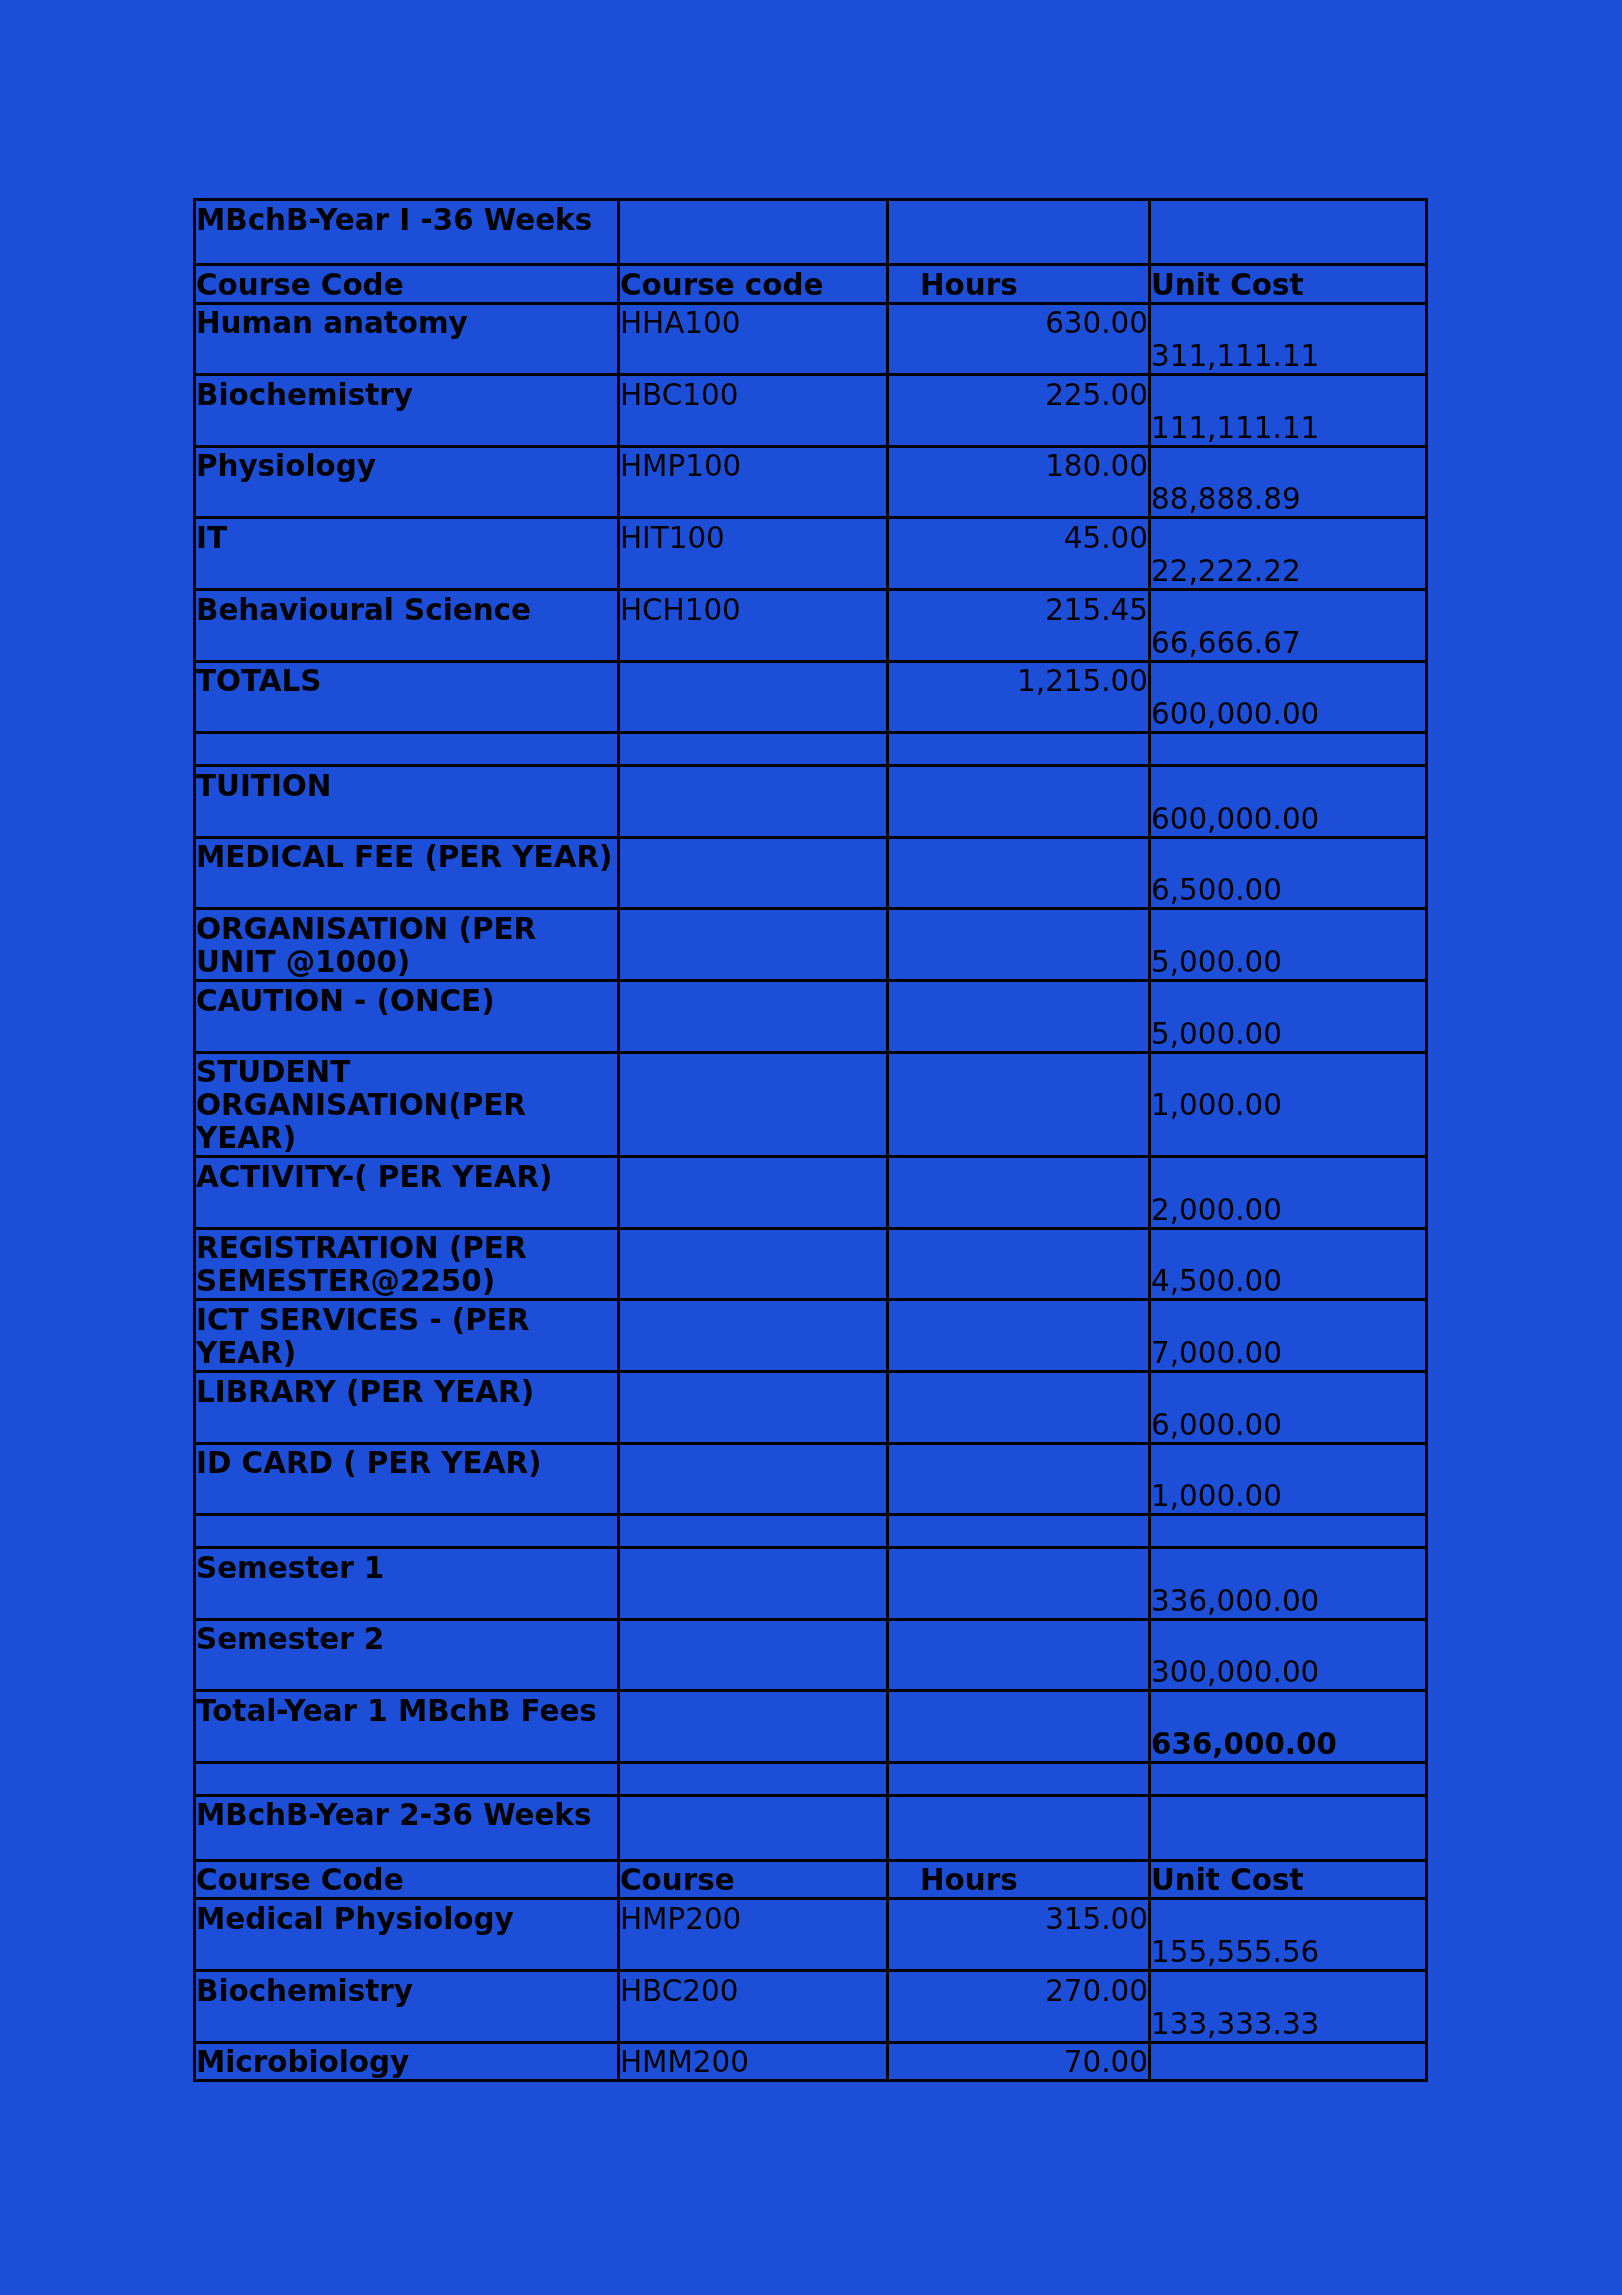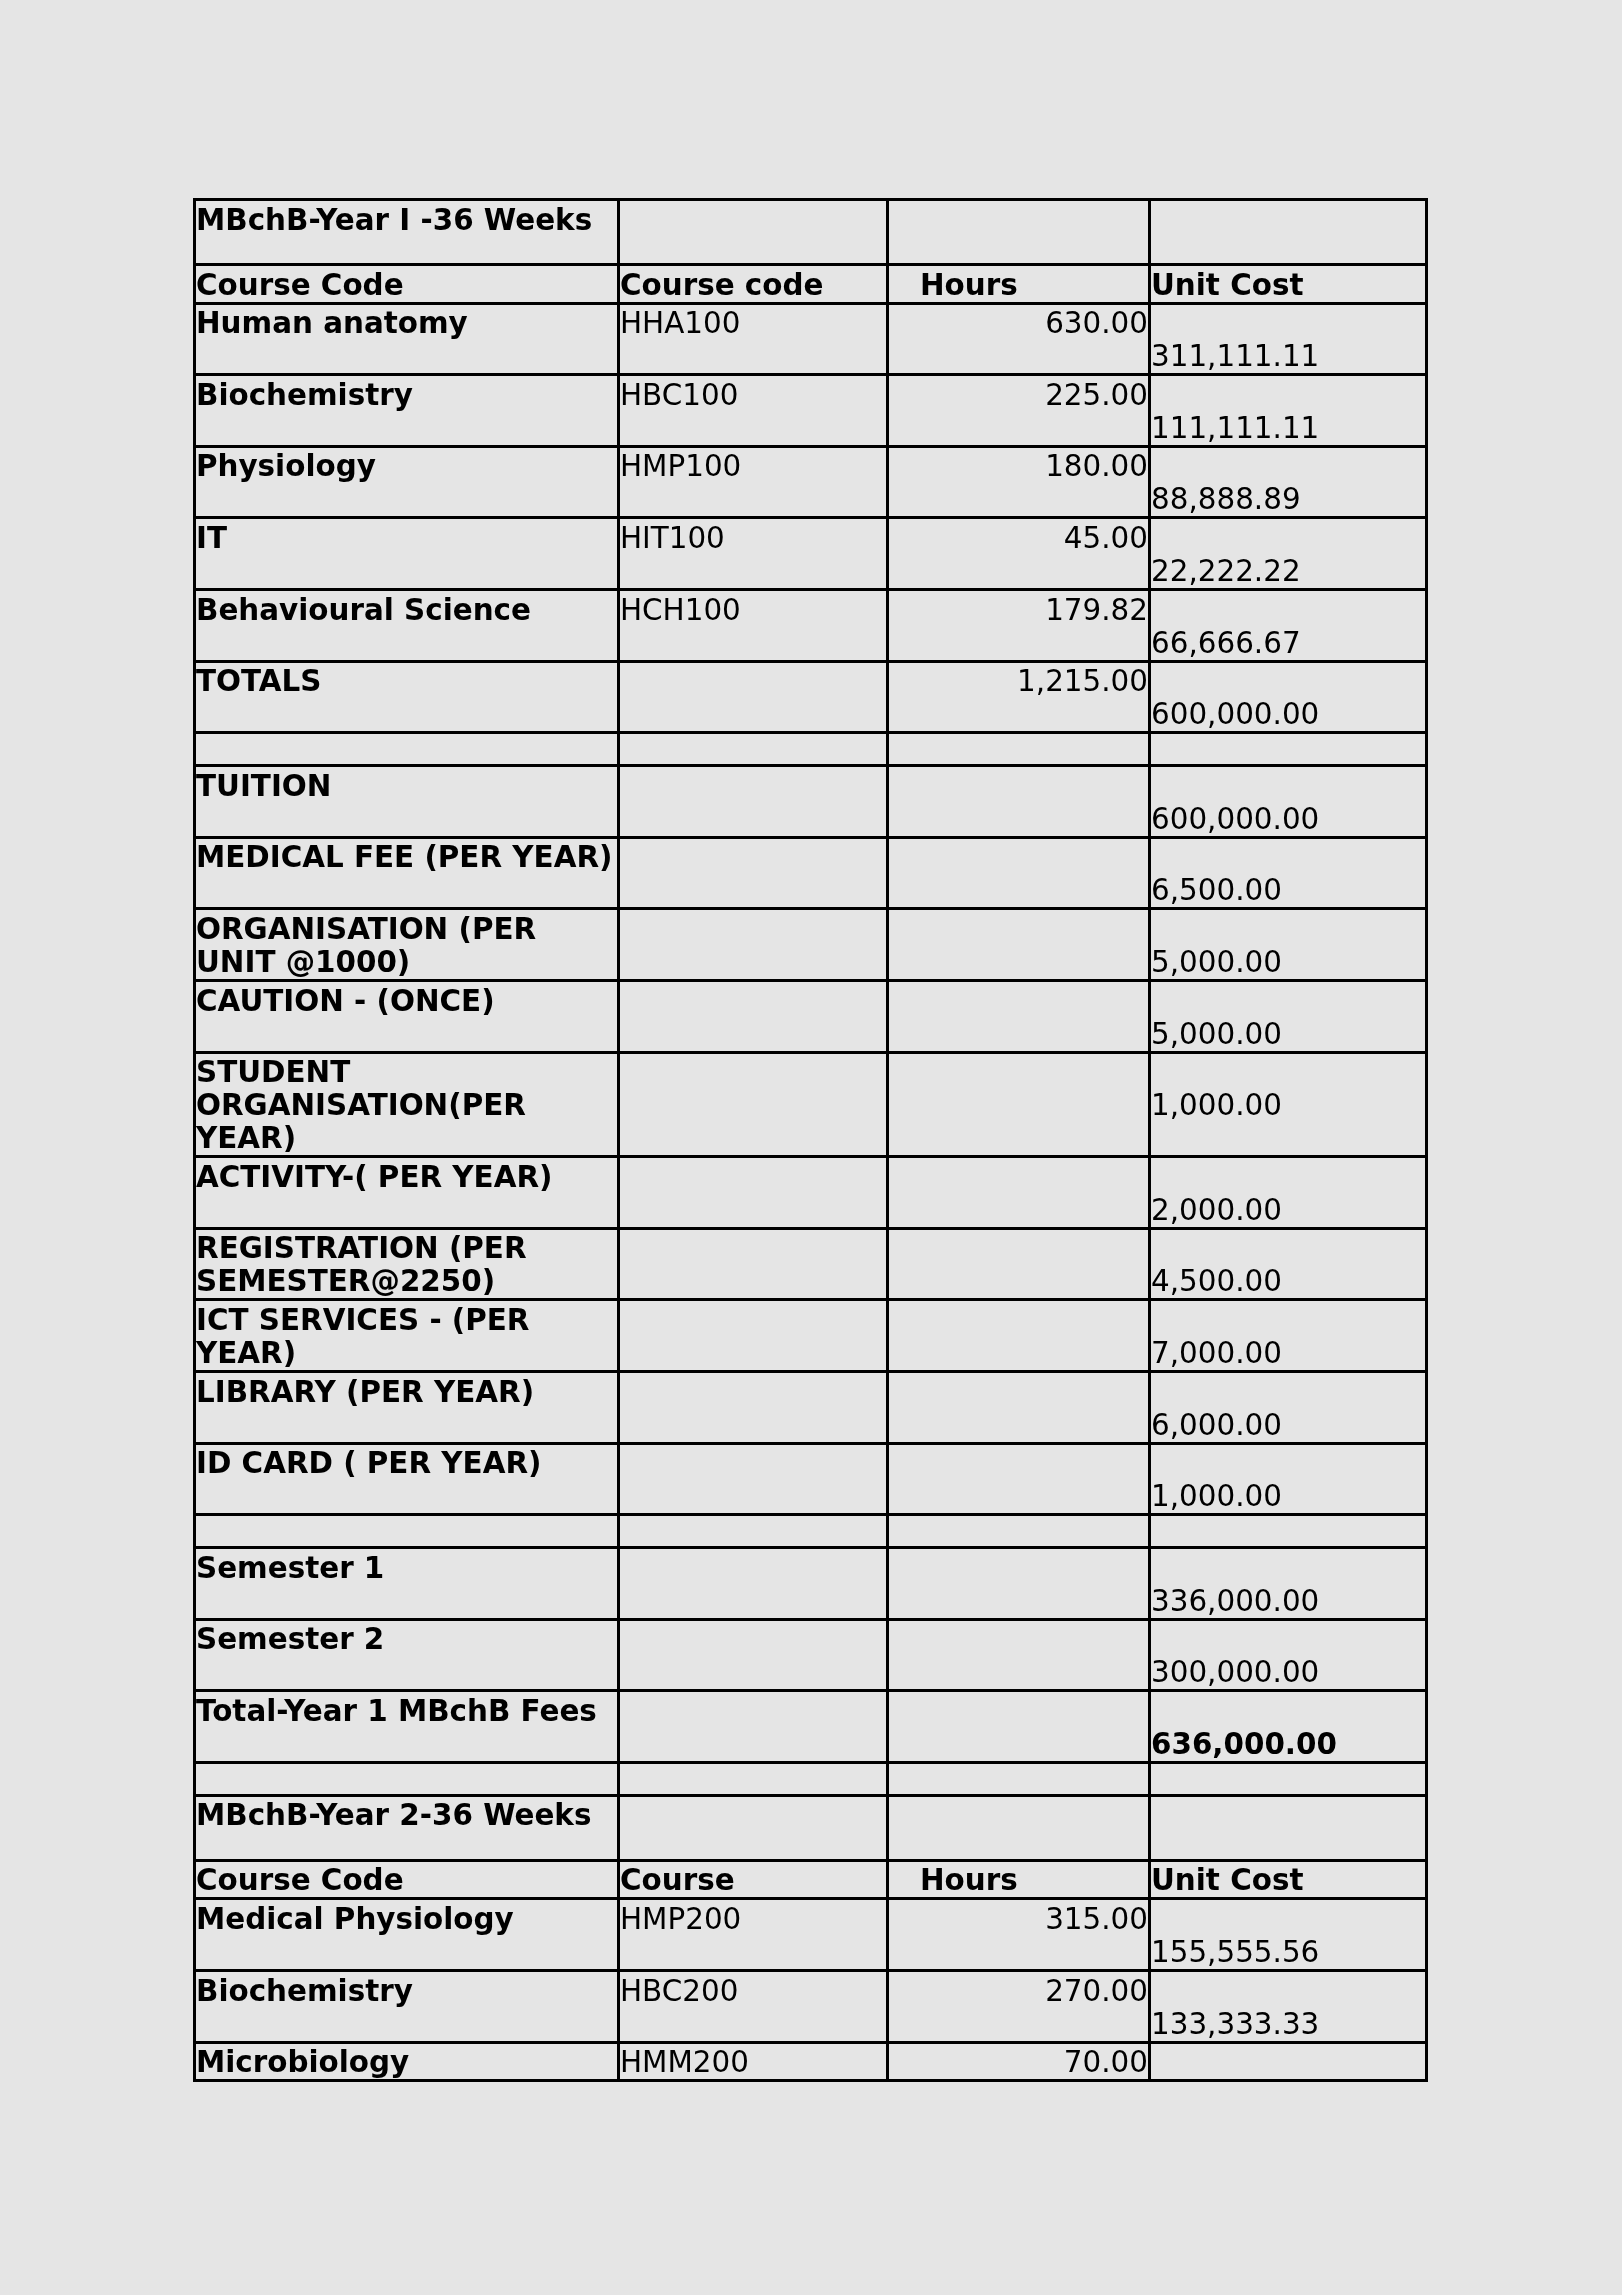--- a/index.html
+++ b/index.html
@@ -5,21 +5,21 @@
   html, body { margin: 0; padding: 0; }
   body {
     background: #ffffff;
     font-family: "DejaVu Sans", "Liberation Sans", sans-serif;
     color: #000000;
   }
   .page {
     position: relative;
     width: 1623px;
     height: 2295px;
-    background: #e5e5e5;
+    background: #1d4ed8;
     overflow: hidden;
   }
   table.fees {
     position: absolute;
     left: 193px;
     top: 198px;
     width: 1232px;
     border-collapse: collapse;
     table-layout: fixed;
     font-size: 29.4px;
@@ -102,21 +102,21 @@
           <td class="c2">HIT100</td>
           <td class="c3">45.00</td>
           <td class="c4">
             <div class="cost-spacer"></div>
             <div class="">22,222.22</div>
           </td>
         </tr>
         <tr class="r-data">
           <td class="c1">Behavioural Science</td>
           <td class="c2">HCH100</td>
-          <td class="c3">179.82</td>
+          <td class="c3">215.45</td>
           <td class="c4">
             <div class="cost-spacer"></div>
             <div class="">66,666.67</div>
           </td>
         </tr>
         <tr class="r-data">
           <td class="c1">TOTALS</td>
           <td class="c2"></td>
           <td class="c3">1,215.00</td>
           <td class="c4">

